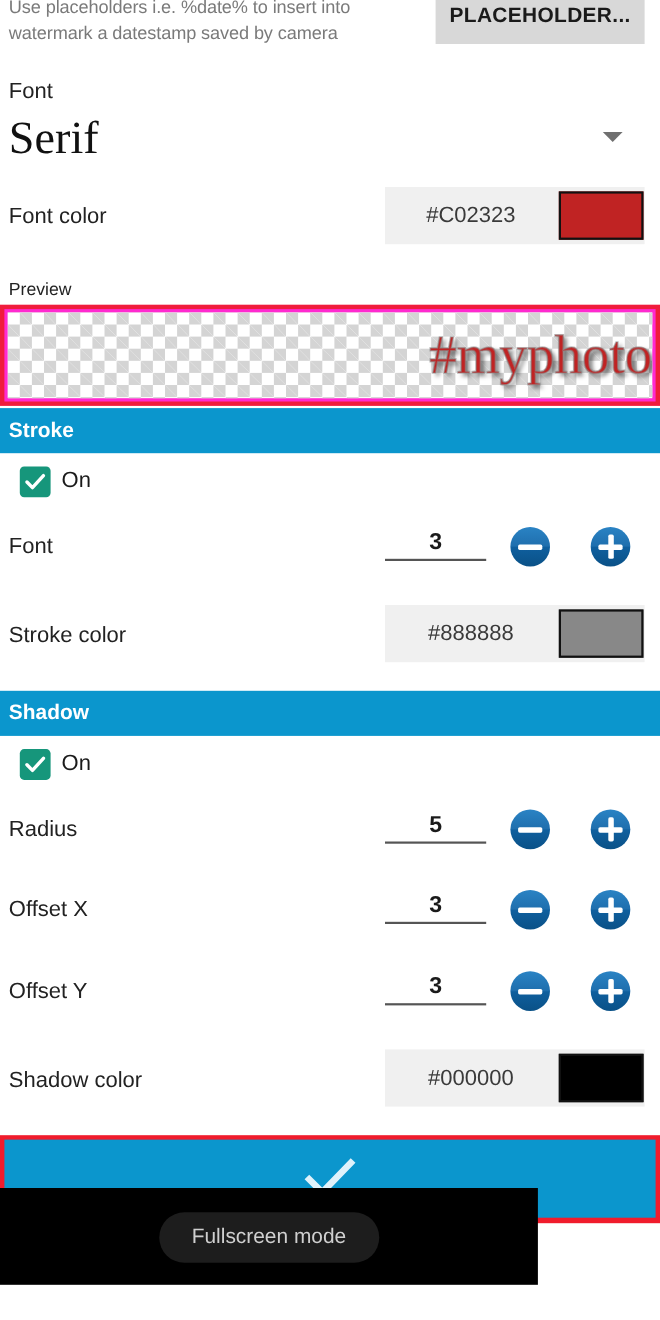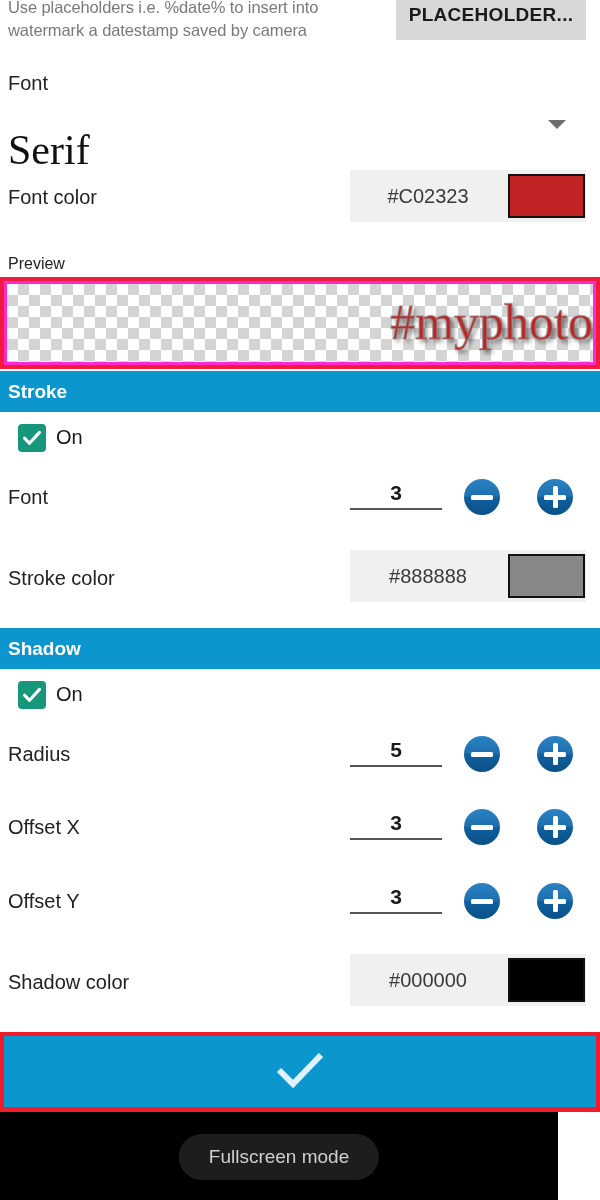--- a/index.html
+++ b/index.html
@@ -63,21 +63,20 @@
     color: #222222;
   }
   .font-value {
     position: absolute;
     left: 8px;
     top: 100px;
     font-family: "Liberation Serif", serif;
     font-size: 42px;
     color: #111111;
     line-height: 52px;
-    margin-top: 24px;
   }
   .font-caret {
     position: absolute;
     right: 34px;
     top: 120px;
     width: 0; height: 0;
     border-left: 9px solid transparent;
     border-right: 9px solid transparent;
     border-top: 9px solid #6f6f6f;
     cursor: pointer;
@@ -265,22 +264,22 @@
     display: flex;
     align-items: center;
     justify-content: center;
     cursor: pointer;
   }
 
   
   .nav-bar {
     position: absolute;
     left: 0;
-    top: 1112px;
-    width: 558px;
+    top: 1080px;
+    width: 489px;
     height: 88px;
     background: #000000;
     padding-left: 48px;
   }
   .toast {
     position: absolute;
     left: 50%;
     top: 22px;
     transform: translateX(-50%);
     padding: 12px 30px;

